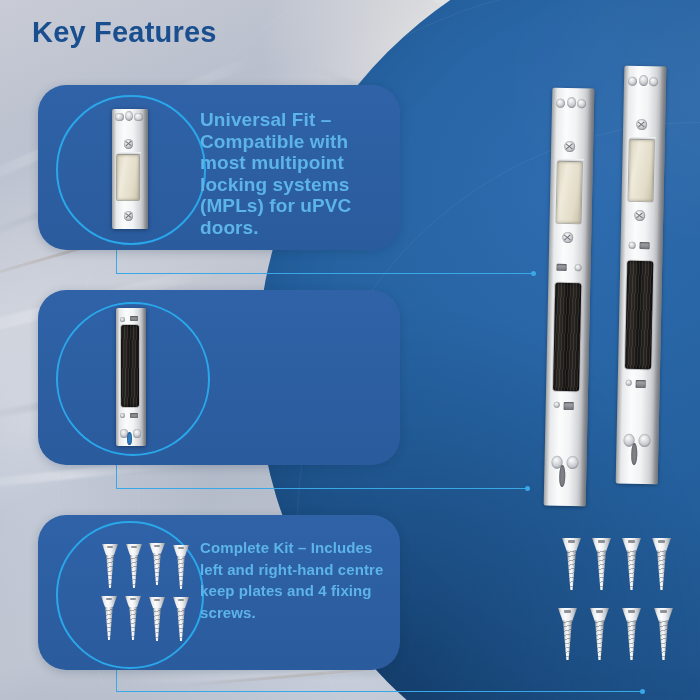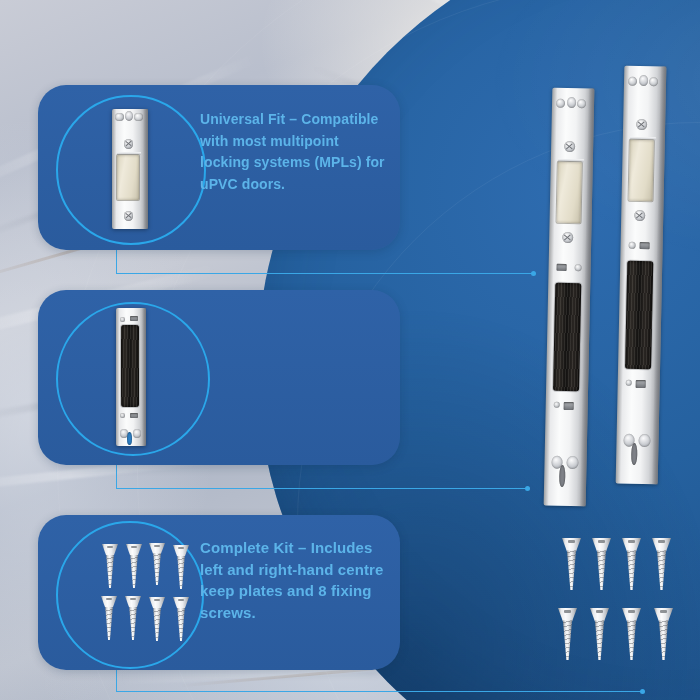--- a/index.html
+++ b/index.html
@@ -266,39 +266,40 @@
     <div class="v" style="left:116px;top:465px;height:24px;"></div>
     <div class="h" style="left:116px;top:488px;width:412px;"></div>
     <div class="dot" style="left:525px;top:486px;"></div>
   </div>
   <div class="conn">
     <div class="v" style="left:116px;top:670px;height:22px;"></div>
     <div class="h" style="left:116px;top:691px;width:527px;"></div>
     <div class="dot" style="left:640px;top:689px;"></div>
   </div>
 
+  <div id="page-title">Key Features</div>
 
   <div class="card" style="top:85px;height:165px;">
     <div class="ring" style="left:18px;top:10px;width:146px;height:146px;"></div>
 
     <div class="thumb" style="left:74px;top:24px;width:36px;height:120px;">
       <div class="plate" style="left:0;top:0;width:36px;height:120px;">
         <div class="body"></div>
         <div class="edge"></div>
         <div class="hole" style="left:8%;top:3%;width:24%;height:7%;"></div>
         <div class="oval" style="left:36%;top:2%;width:22%;height:8%;"></div>
         <div class="hole" style="left:62%;top:3%;width:24%;height:7%;"></div>
         <div class="screwhd" style="left:32%;top:25%;width:26%;height:8%;"></div>
         <div class="keeplip" style="left:14%;top:36%;width:66%;height:2%;"></div>
         <div class="keepwin" style="left:14%;top:38%;width:60%;height:38%;"></div>
         <div class="screwhd" style="left:32%;top:85%;width:26%;height:8%;"></div>
       </div>
     </div>
 
-    <div class="ctext" style="left:162px;top:24px;width:188px;font-size:14px;line-height:21.5px;">Universal Fit – Compatible with most multipoint locking systems (MPLs) for uPVC doors.</div>
+    <div class="ctext" style="left:162px;top:24px;width:188px;font-size:19px;line-height:21.5px;">Universal Fit – Compatible with most multipoint locking systems (MPLs) for uPVC doors.</div>
   </div>
 
   <div class="card" style="top:290px;height:175px;">
     <div class="ring" style="left:18px;top:12px;width:150px;height:150px;"></div>
 
     <div class="thumb" style="left:78px;top:18px;width:30px;height:138px;">
       <div class="plate" style="left:0;top:0;width:30px;height:138px;">
         <div class="body"></div>
         <div class="edge"></div>
         <div class="hole" style="left:12%;top:6.5%;width:18%;height:3.4%;"></div>
@@ -364,16 +365,16 @@
           <div class="nick"></div>
         </div>
       <div class="screw" style="left:99px;top:56px;width:16px;height:44px;">
           <div class="head"></div>
           <div class="shaft"></div>
           <div class="thread"></div>
           <div class="nick"></div>
         </div>
     </div>
 
-    <div class="ctext" style="left:162px;top:22px;width:196px;font-size:15px;line-height:21.5px;">Complete Kit – Includes left and right-hand centre keep plates and 8 fixing screws.</div>
+    <div class="ctext" style="left:162px;top:22px;width:196px;font-size:15px;line-height:21.5px;">Complete Kit – Includes left and right-hand centre keep plates and 4 fixing screws.</div>
   </div>
 
 </div>
 
 </body></html>

